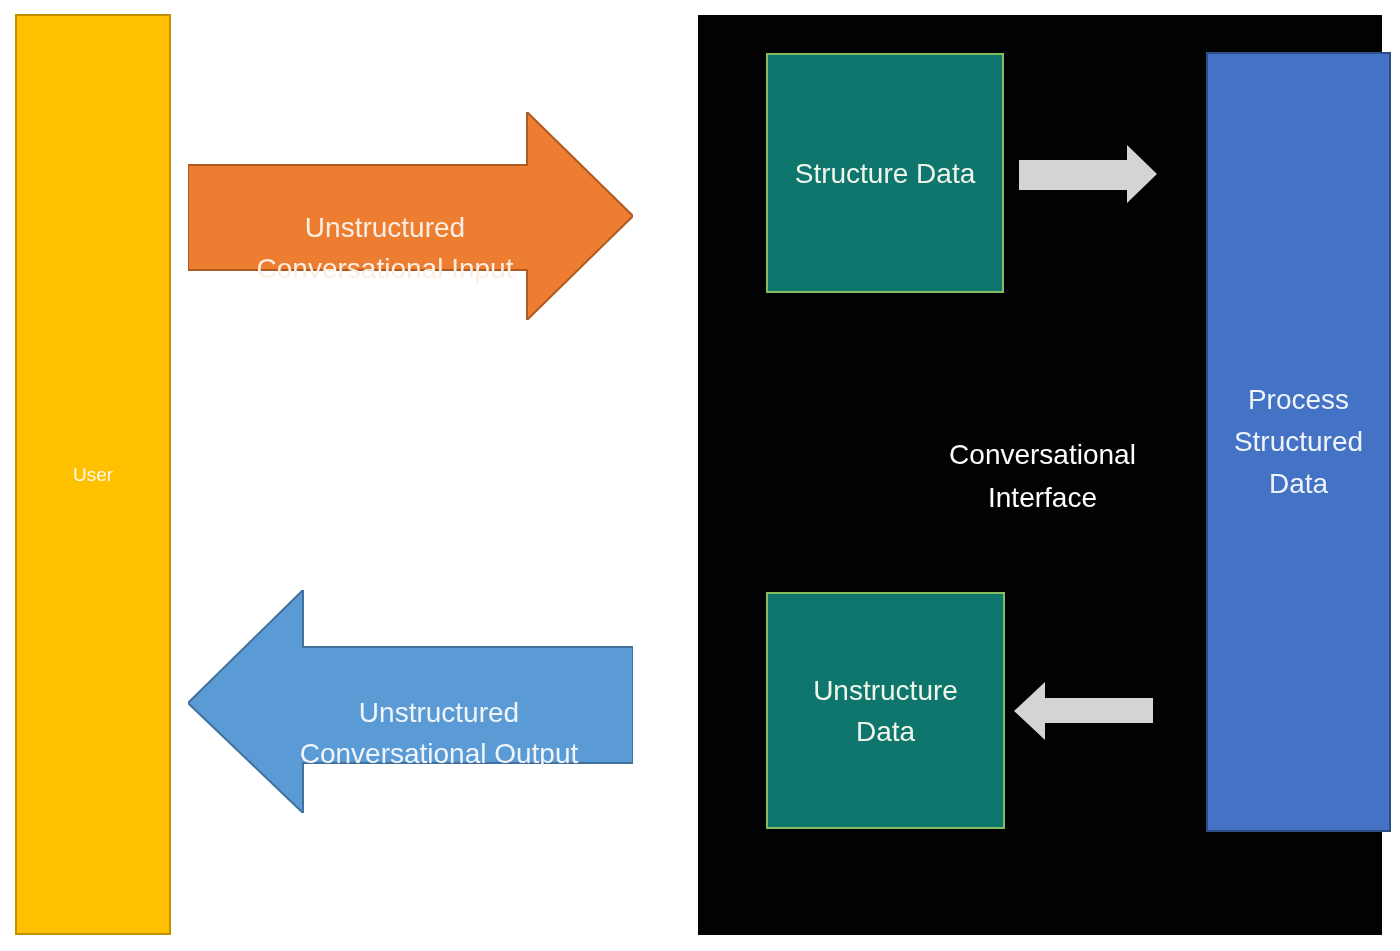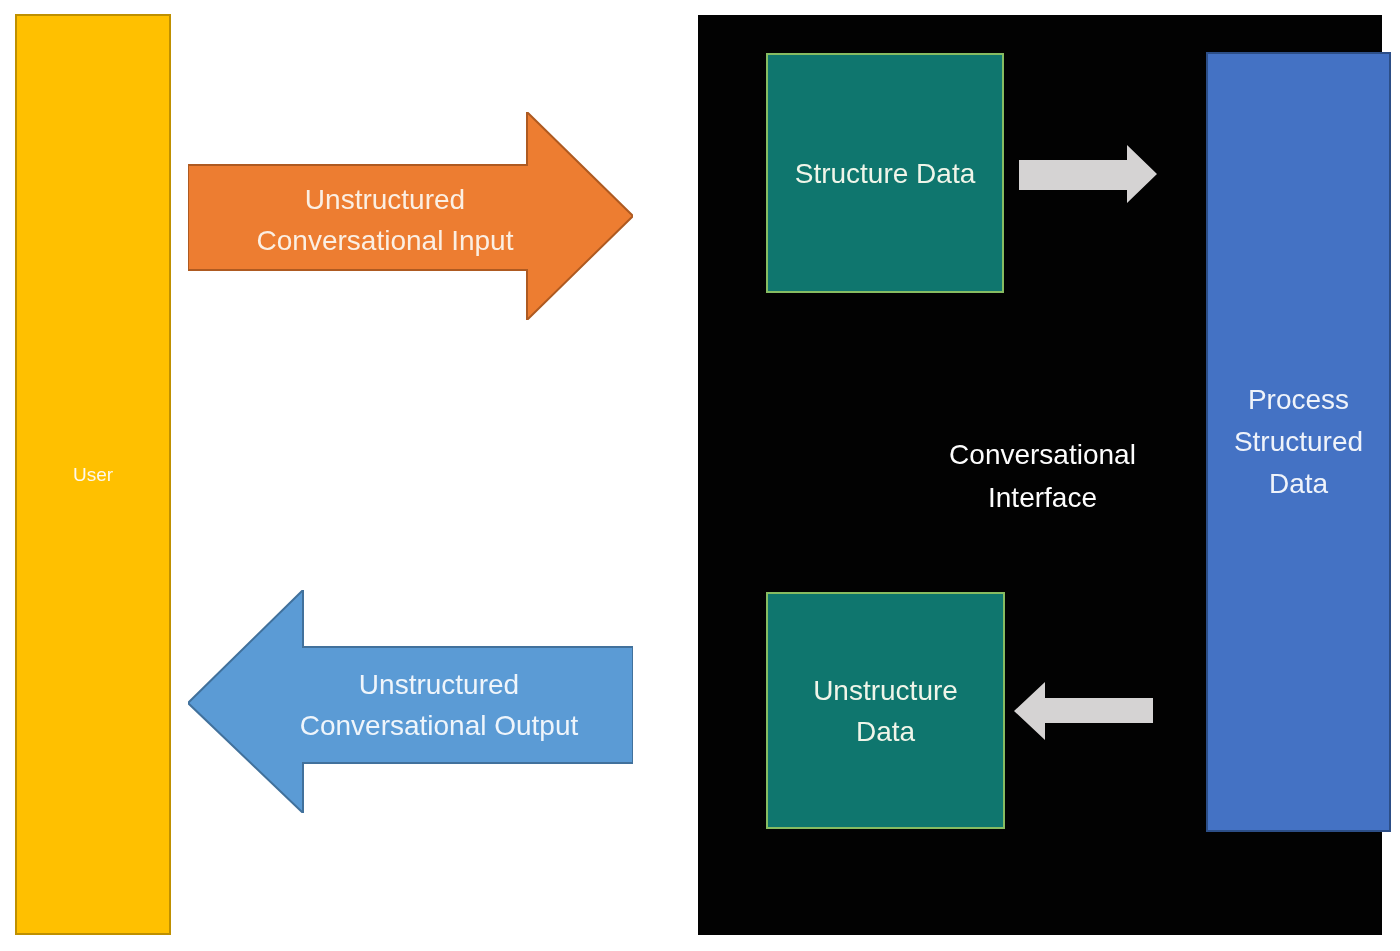--- a/index.html
+++ b/index.html
@@ -33,20 +33,21 @@
   .output-arrow-svg { left: 188px; top: 590px; width: 445px; height: 223px; }
   .input-arrow-shape  { stroke: #AE5A21; stroke-width: 2; }
   .output-arrow-shape { stroke: #41719C; stroke-width: 2; }
 
   .arrow-label {
     display: flex; flex-direction: column;
     align-items: center; justify-content: center;
     text-align: right;
     font-size: 28px; line-height: 41px;
     pointer-events: none;
+    margin-top: 28px;
   }
   .input-arrow-label {
     left: 188px; top: 165px; width: 394px; height: 110px;
     color: #FBEFE3;
   }
   .output-arrow-label {
     left: 245px; top: 647px; width: 388px; height: 116px;
     color: #EFF5FB;
   }
 

